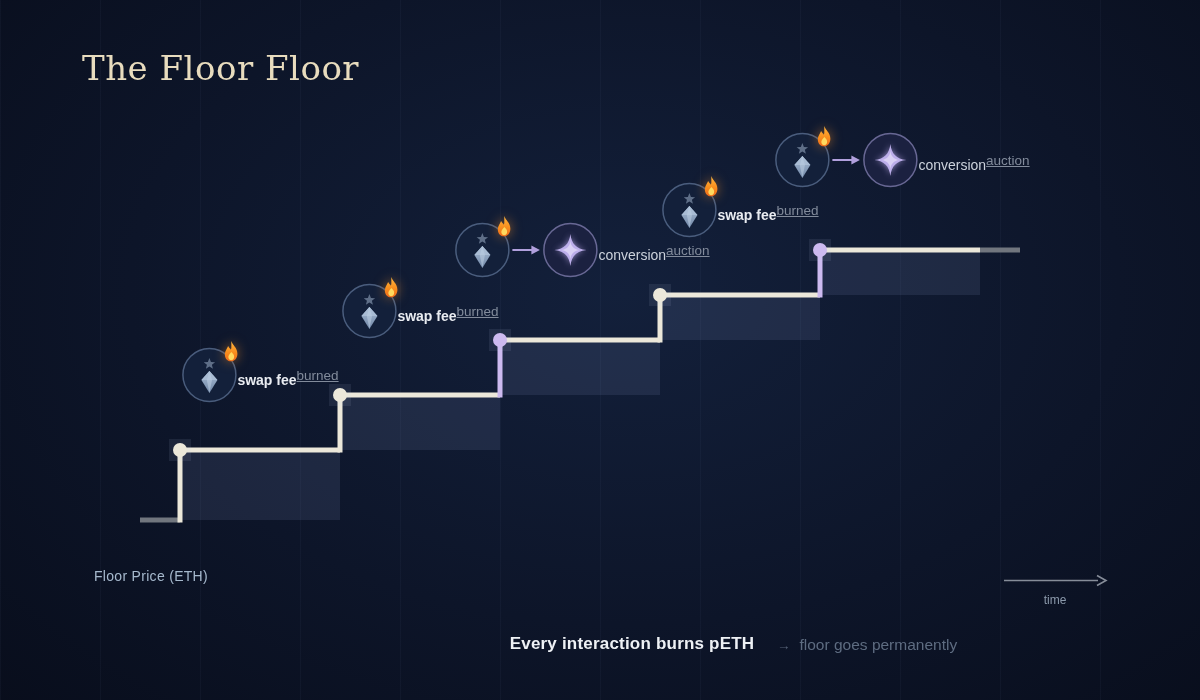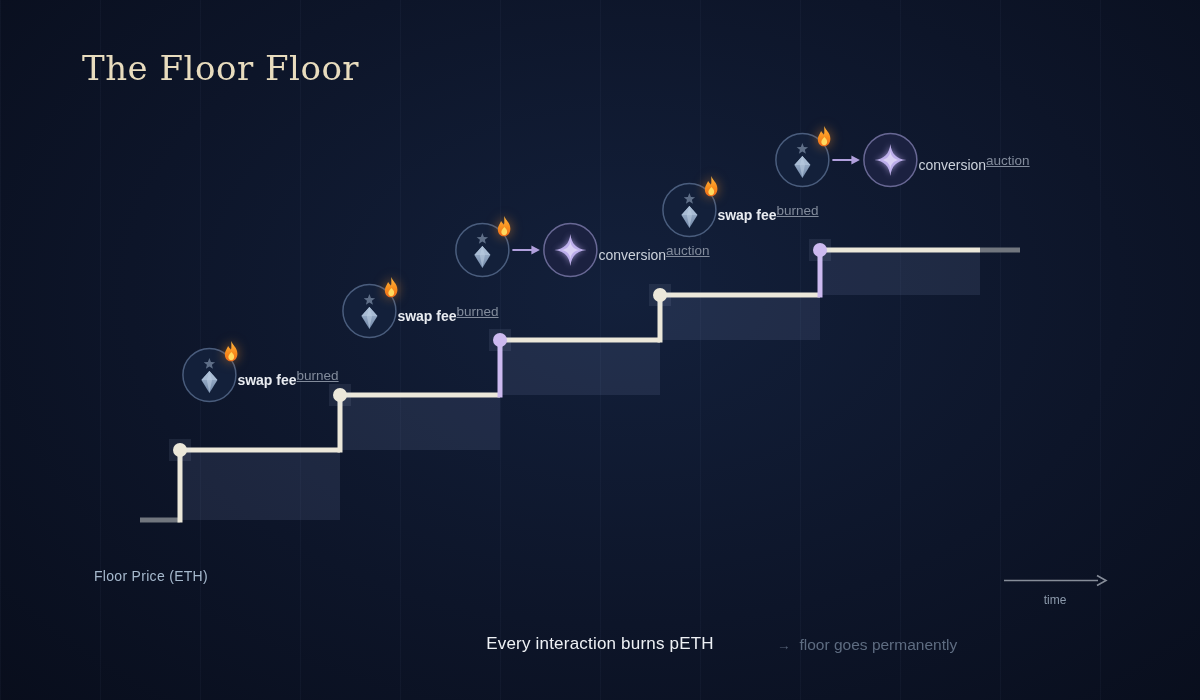--- a/index.html
+++ b/index.html
@@ -38,22 +38,22 @@
   .evt-label.conv { font-weight: 500; color: #ccd2dc; }
   .evt-sub { margin-top: 1px; font-size: 13.5px; color: #828b9b; line-height: 1.15; text-decoration: underline; }
   .conv-arrow { margin: 0 1px; }
   .y-label {
     position: absolute; left: 94px; top: 568px;
     font-size: 14px; color: #a6b9cd; letter-spacing: 0.3px;
   }
   .time-axis { position: absolute; left: 1000px; top: 573px; width: 110px; text-align: center; }
   .time-label { margin-top: 2px; font-size: 12px; color: #8b99ab; }
   .footer-primary {
-    position: absolute; left: 600px; top: 634px; transform: translateX(-50%);
-    font-size: 17px; font-weight: 400; color: #eef1f5; letter-spacing: 0.2px;
+    position: absolute; left: 632px; top: 634px; transform: translateX(-50%);
+    font-size: 17px; font-weight: 700; color: #eef1f5; letter-spacing: 0.2px;
   }
   .footer-secondary {
     position: absolute; left: 777px; top: 636px;
     display: flex; align-items: center; gap: 9px;
     font-size: 15.5px; color: #5e6c81;
   }
   .footer-secondary .arr { font-size: 13.5px; color: #566378; }
 </style>
 </head>
 <body>

